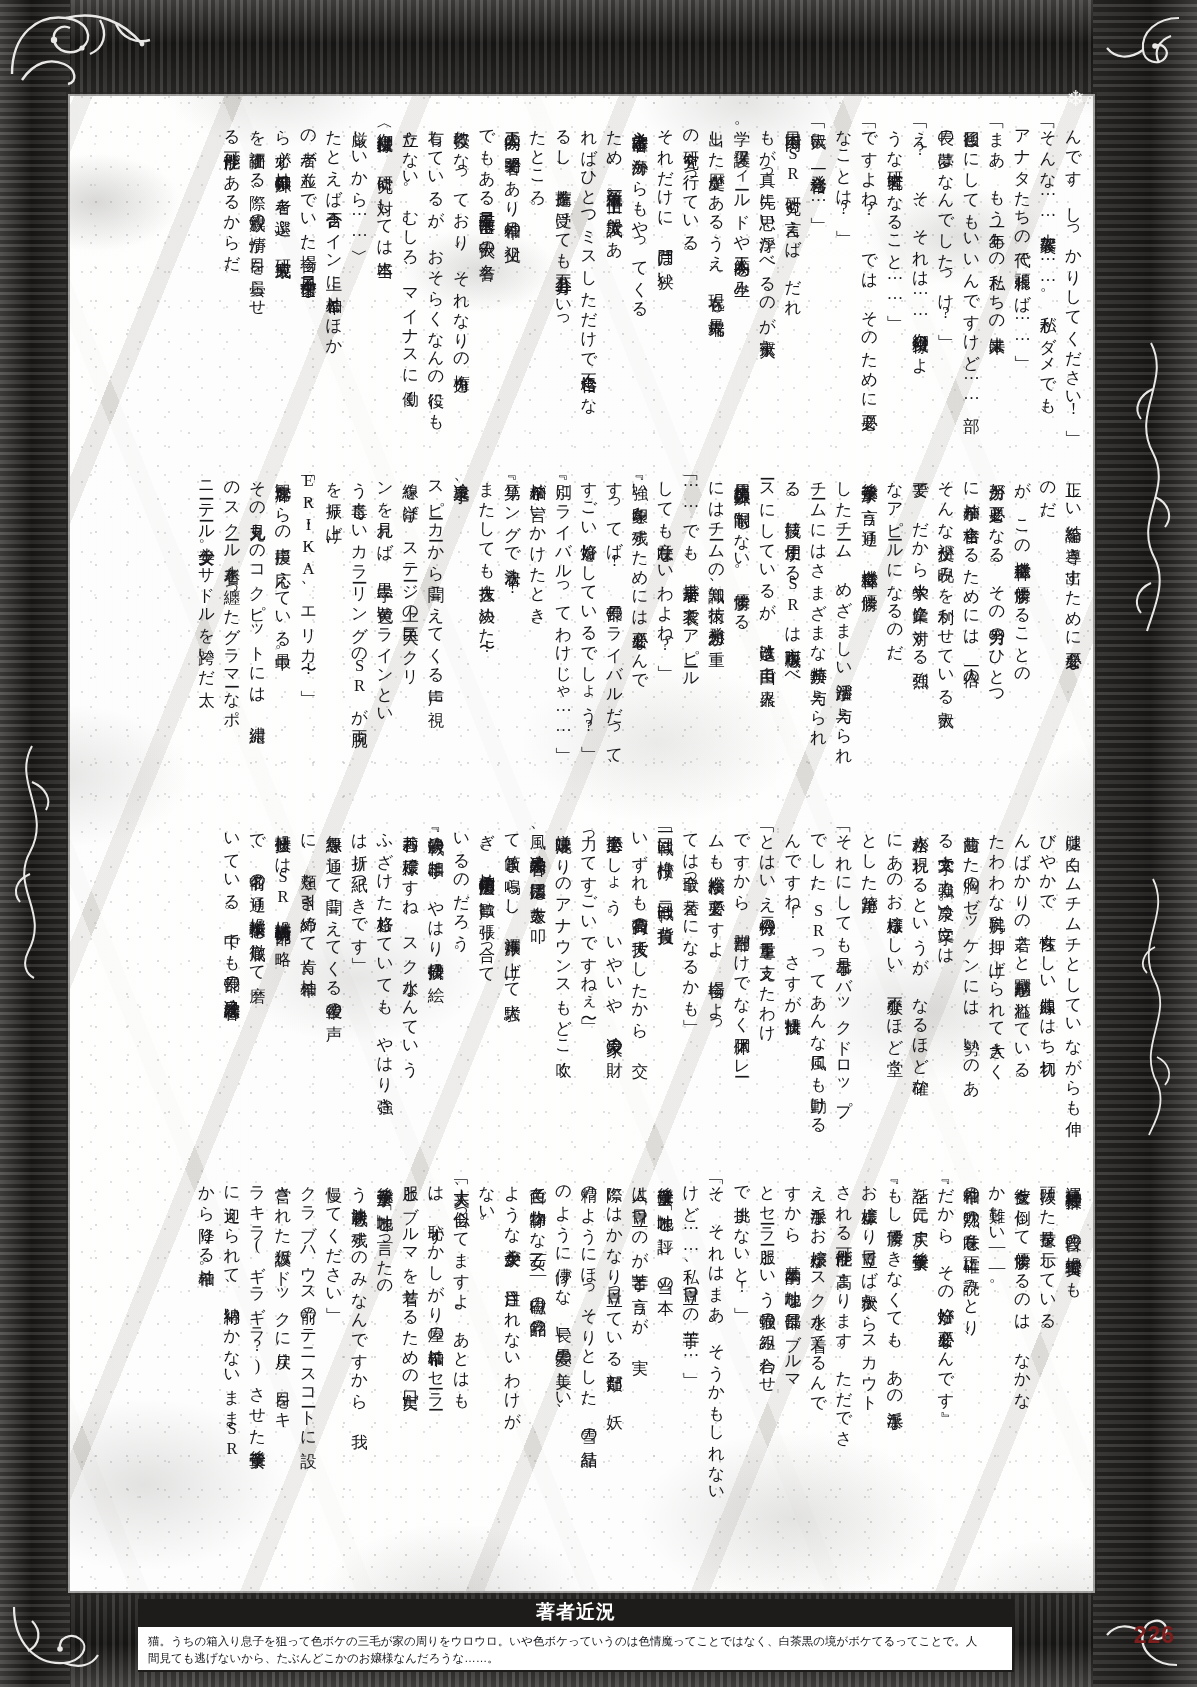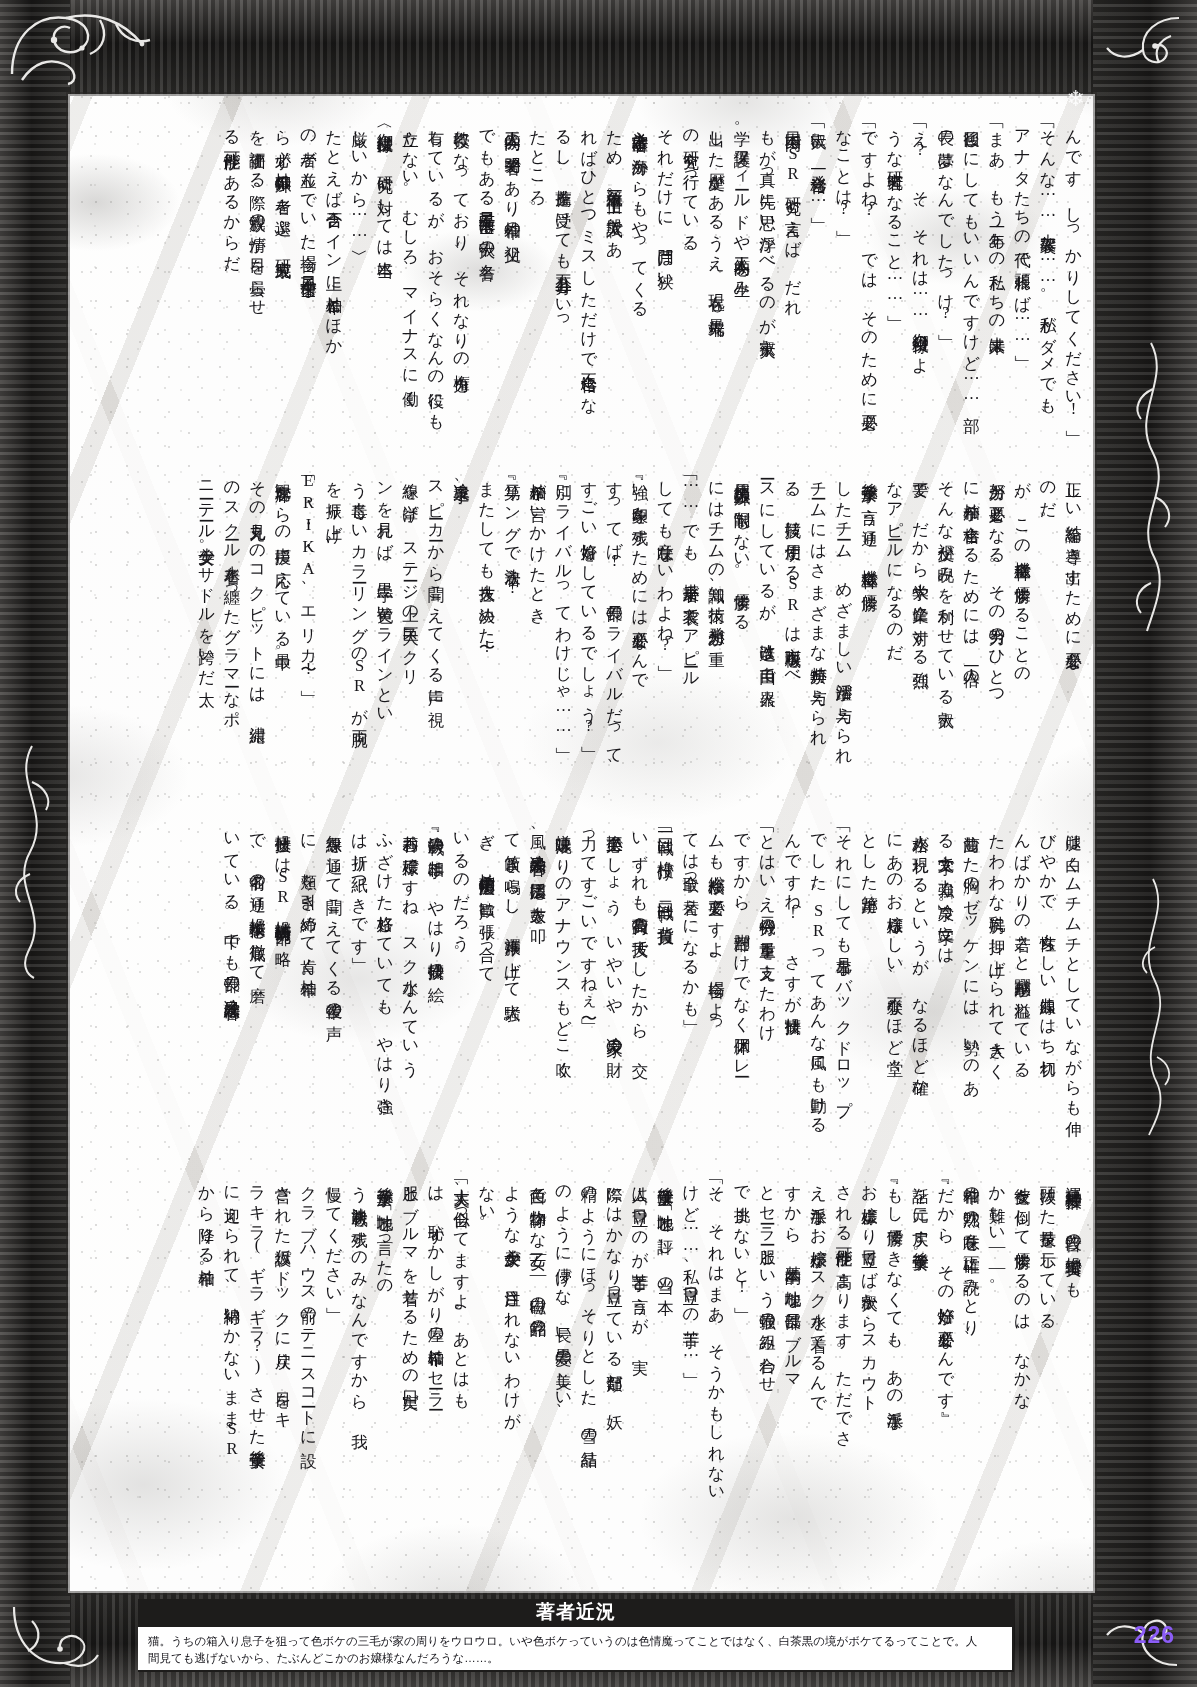--- a/index.html
+++ b/index.html
@@ -169,21 +169,21 @@
     padding: 6px 27px 4px 10px;
     box-sizing: border-box;
   }
   .page-number {
     position: absolute;
     right: 22px;
     bottom: 38px;
     font-family: "Liberation Sans", sans-serif;
     font-size: 23px;
     font-weight: bold;
-    color: #8b5cf6;
+    color: #7f1d1d;
     letter-spacing: 1px;
     margin-top: 12px;
   }
   .snowflake {
     position: absolute;
     right: 112px;
     top: 86px;
     color: #ffffff;
     font-size: 22px;
     opacity: 0.9;

